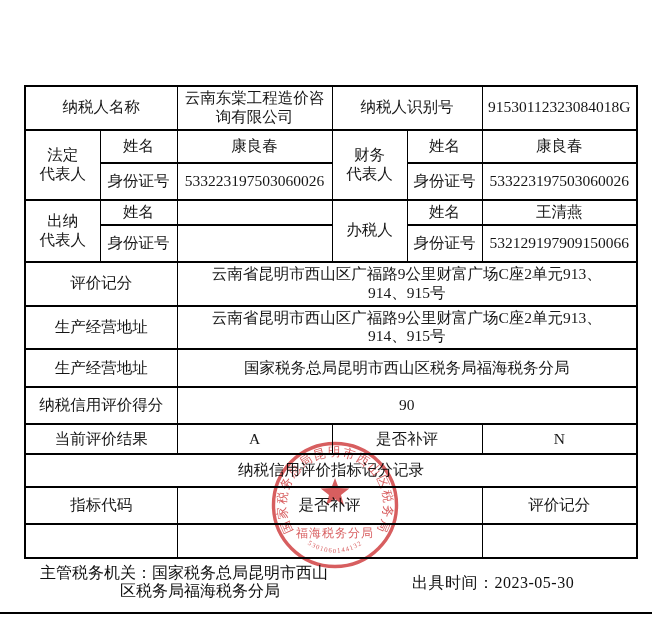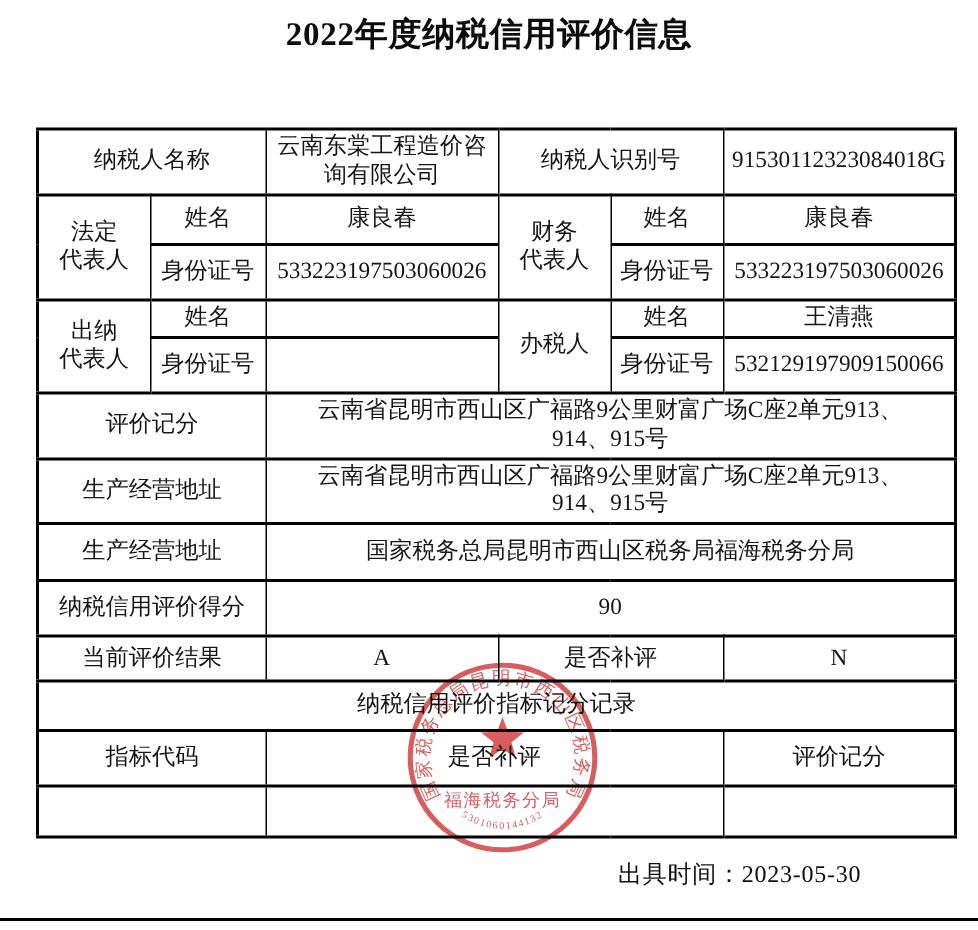--- a/index.html
+++ b/index.html
@@ -43,21 +43,20 @@
   .seal {
     position:absolute; left:267px; top:437px; width:136px; height:136px;
     mix-blend-mode:multiply; opacity:0.82; pointer-events:none;
   }
 </style>
 </head>
 <body>
 
 <div class="page">
 
-  <div class="title">2022年度纳税信用评价信息</div>
 
   <table class="main">
     <colgroup>
       <col style="width:75px">
         <col style="width:77px">
         <col style="width:155px">
       <col style="width:75px">
         <col style="width:75px">
         <col style="width:155px">
     </colgroup>
@@ -146,16 +145,20 @@
     <polygon points="68,41 71.7,50.9 82.3,51.4 74,57.9 76.8,68.1 68,62.3 59.2,68.1 62,57.9 53.7,51.4 64.3,50.9" fill="#cf3a3c"></polygon>
     <text font-size="12.3" letter-spacing="1.6" fill="#cf3a3c">
       <textPath href="#sealTopArc" startOffset="50%" text-anchor="middle">国家税务总局昆明市西山区税务局</textPath>
     </text>
     <text x="68" y="100" text-anchor="middle" font-size="12" letter-spacing="1" fill="#cf3a3c">福海税务分局</text>
     <text font-size="6.8" letter-spacing="1.1" fill="#cf3a3c">
       <textPath href="#sealBottomArc" startOffset="50%" text-anchor="middle">5301060144132</textPath>
     </text>
   </svg>
 
+  <div class="footer-left">
+    <span class="l1">主管税务机关：国家税务总局昆明市西山</span>
+    <span class="l2">区税务局福海税务分局</span>
+  </div>
   <div class="footer-right">出具时间：2023-05-30</div>
 
   <div class="bottom-rule"></div>
 </div>
 
 </body></html>

